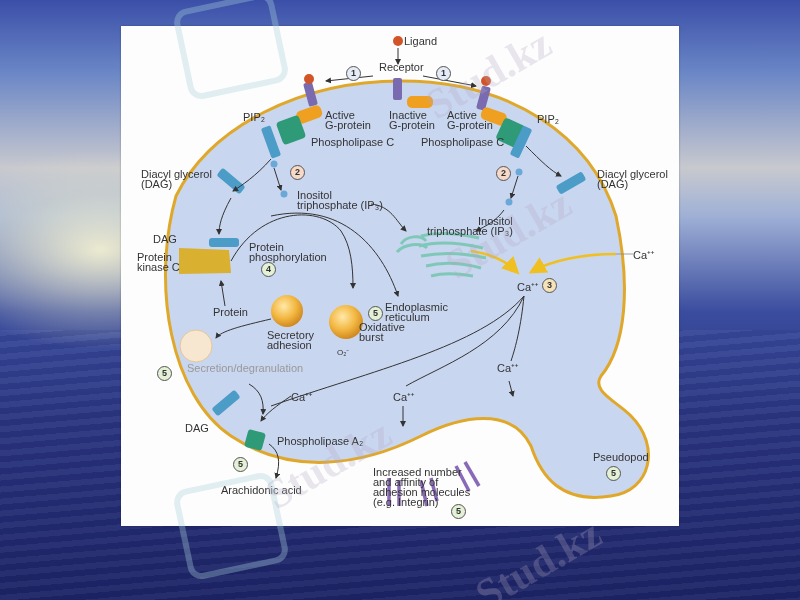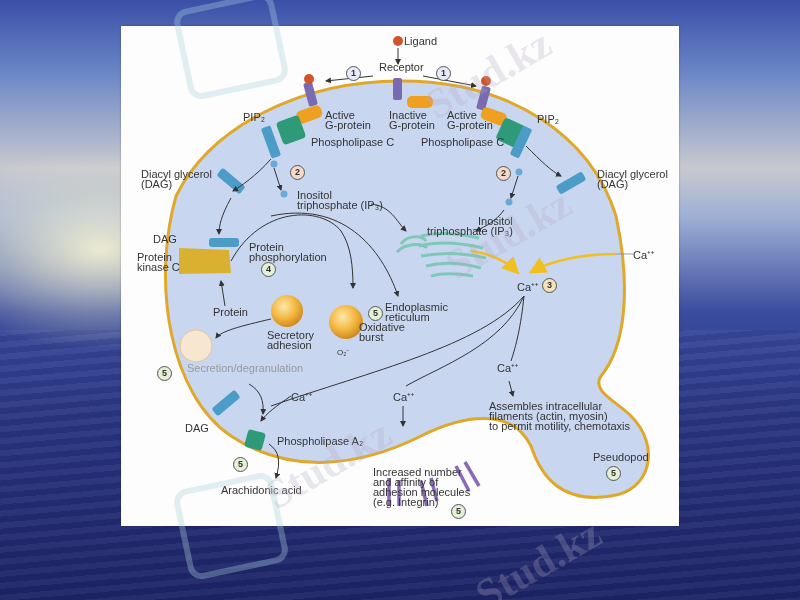--- a/index.html
+++ b/index.html
@@ -193,23 +193,20 @@
 
   <div class="lbl" style="left:64px;top:397px;">DAG</div>
   <div class="lbl" style="left:156px;top:410px;text-align:center;">Phospholipase A₂</div>
   <div class="num green" style="left:112px;top:431px;">5</div>
   <div class="lbl" style="left:100px;top:459px;">Arachidonic acid</div>
 
   <div class="lbl" style="left:252px;top:402px;white-space:pre;margin-top:39px;">Increased number
 and affinity of
 adhesion molecules
 (e.g. Integrin)</div>
-  <div class="lbl" style="left:368px;top:375px;white-space:pre;">Assembles intracellular
-filaments (actin, myosin)
-to permit motility, chemotaxis</div>
   <div class="num green" style="left:330px;top:478px;">5</div>
   <div class="lbl" style="left:472px;top:426px;">Pseudopod</div>
   <div class="num green" style="left:485px;top:440px;">5</div>
 </div>
 
 <div class="wm-logo" style="left:180px;top:0px;"></div>
 <div class="wm-logo" style="left:180px;top:480px;"></div>
 <div class="wm" style="left:420px;top:50px;">Stud.kz</div>
 <div class="wm" style="left:440px;top:210px;">Stud.kz</div>
 <div class="wm" style="left:260px;top:440px;">Stud.kz</div>

